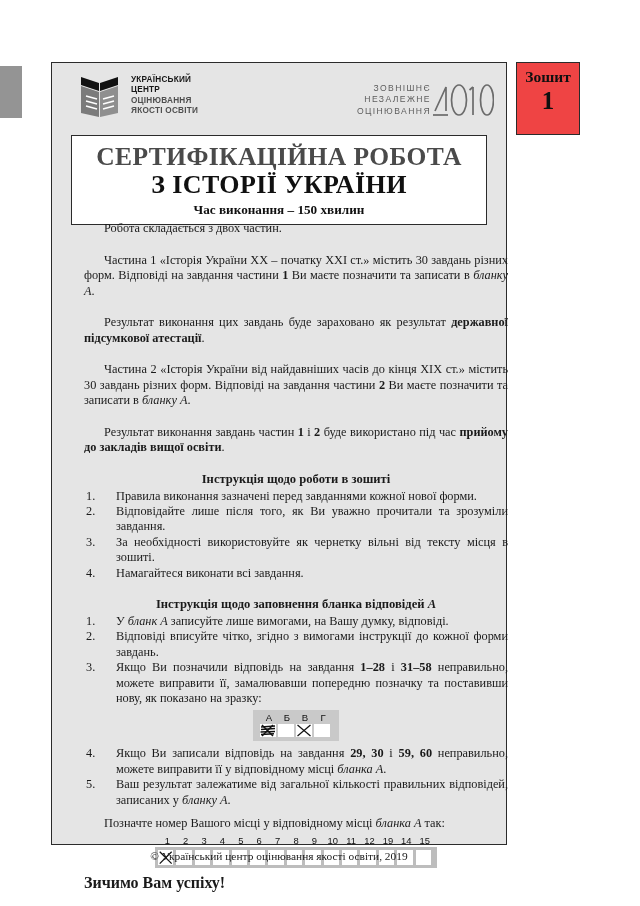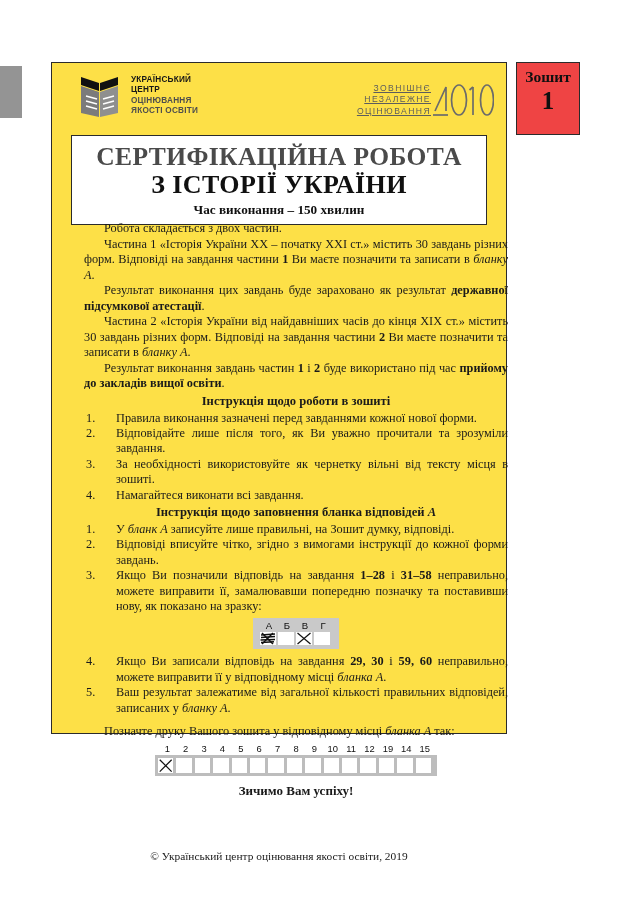--- a/index.html
+++ b/index.html
@@ -31,24 +31,24 @@
     left: 0; top: 0;
     width: 640px; height: 906px;
   }
 
   
   .main-frame {
     position: absolute;
     left: 51px;
     top: 62px;
     width: 456px;
-    height: 672px;
+    height: 783px;
     border: 1.4px solid #2b2b2b;
     box-sizing: border-box;
-    background: #fde047;
+    background: #e5e5e5;
   }
 
   
   .header-row {
     position: relative;
     height: 72px;
   }
 
   
   .logo-wrap {
@@ -82,21 +82,20 @@
     align-items: center;
   }
   .zno-words {
     font-family: "Liberation Sans", sans-serif;
     font-size: 8.6px;
     line-height: 11.6px;
     letter-spacing: 1.4px;
     color: #5d5d5d;
     text-align: right;
     text-transform: uppercase;
-    text-decoration: underline;
   }
   .zno-year { margin-left: 1px; }
 
   
   .title-box {
     position: absolute;
     left: 19px;
     top: 72px;
     width: 416px;
     border: 1.2px solid #2b2b2b;
@@ -163,27 +162,27 @@
     width: 424px;
   }
   p.para {
     margin: 0 0 0 0;
     font-size: 12.3px;
     line-height: 15.5px;
     text-align: justify;
     text-indent: 20px;
     hyphens: none;
   }
-  p.para + p.para { margin-top: 0px; }
+  p.para + p.para { margin-top: 16px; }
   p.gap { margin-top: 8px; }
   .b { font-weight: bold; }
   .i { font-style: italic; }
 
   h3.section-head {
-    margin: 1px 0 2px;
+    margin: 15px 0 2px;
     font-size: 12.6px;
     font-weight: bold;
     text-align: center;
     line-height: 16px;
   }
 
   ol.numlist {
     margin: 0;
     padding: 0;
     list-style: none;
@@ -265,22 +264,21 @@
   .strip-cells .scell {
     width: 15.4px;
     height: 15.4px;
     background: #ffffff;
     margin-right: 3px;
     position: relative;
   }
   .strip-cells .scell:last-child { margin-right: 0; }
 
   .wish {
-    text-align: center;
-    font-size: 13px;
+    font-size: 16px;
     font-weight: bold;
     margin-top: 7px;
     line-height: 16px;
   }
 
   
   .footer {
     position: absolute;
     left: 51px;
     top: 849px;
@@ -376,21 +374,21 @@
       <ol class="numlist">
         <li><span class="num">1.</span><span>Правила виконання зазначені перед завданнями кожної нової форми.</span></li>
         <li><span class="num">2.</span><span>Відповідайте лише після того, як Ви уважно прочитали та зрозуміли завдання.</span></li>
         <li><span class="num">3.</span><span>За необхідності використовуйте як чернетку вільні від тексту місця в зошиті.</span></li>
         <li><span class="num">4.</span><span>Намагайтеся виконати всі завдання.</span></li>
       </ol>
 
       <h3 class="section-head"><span>Інструкція щодо заповнення бланка відповідей </span><span class="i">А</span></h3>
 
       <ol class="numlist">
-        <li><span class="num">1.</span><span>У </span><span class="i">бланк А</span><span> записуйте лише правильні, на Зошит думку, відповіді.</span></li>
+        <li><span class="num">1.</span><span>У </span><span class="i">бланк А</span><span> записуйте лише вимогами, на Вашу думку, відповіді.</span></li>
 
         <li><span class="num">2.</span><span>Відповіді вписуйте чітко, згідно з вимогами інструкції до кожної форми завдань.</span></li>
 
         <li><span class="num">3.</span><span>Якщо Ви позначили відповідь на завдання </span><span class="b">1–28</span><span> і </span><span class="b">31–58</span><span> неправильно, можете виправити її, замалювавши попередню позначку та поставивши нову, як показано на зразку:</span></li>
       </ol>
 
       <div class="sample-wrap">
         <div class="sample-box">
           <div class="sample-letters">
             <span>А</span>
@@ -425,21 +423,21 @@
         </div>
       </div>
 
       <ol class="numlist">
         <li><span class="num">4.</span><span>Якщо Ви записали відповідь на завдання </span><span class="b">29, 30</span><span> і </span><span class="b">59, 60</span><span> неправильно, можете виправити її у відповідному місці </span><span class="i">бланка А</span><span>.</span></li>
 
         <li><span class="num">5.</span><span>Ваш результат залежатиме від загальної кількості правильних відповідей, записаних у </span><span class="i">бланку А</span><span>.</span></li>
       </ol>
 
 
-      <p class="para gap"><span>Позначте друку Вашого зошита у відповідному місці </span><span class="i">бланка А</span><span> так:</span></p>
+      <p class="para gap"><span>Позначте номер Вашого місці у відповідному місці </span><span class="i">бланка А</span><span> так:</span></p>
 
       <div class="strip-wrap">
         <div class="strip-inner">
           <div class="strip-nums">
             <span>1</span>
             <span>2</span>
             <span>3</span>
             <span>4</span>
             <span>5</span>
             <span>6</span>

